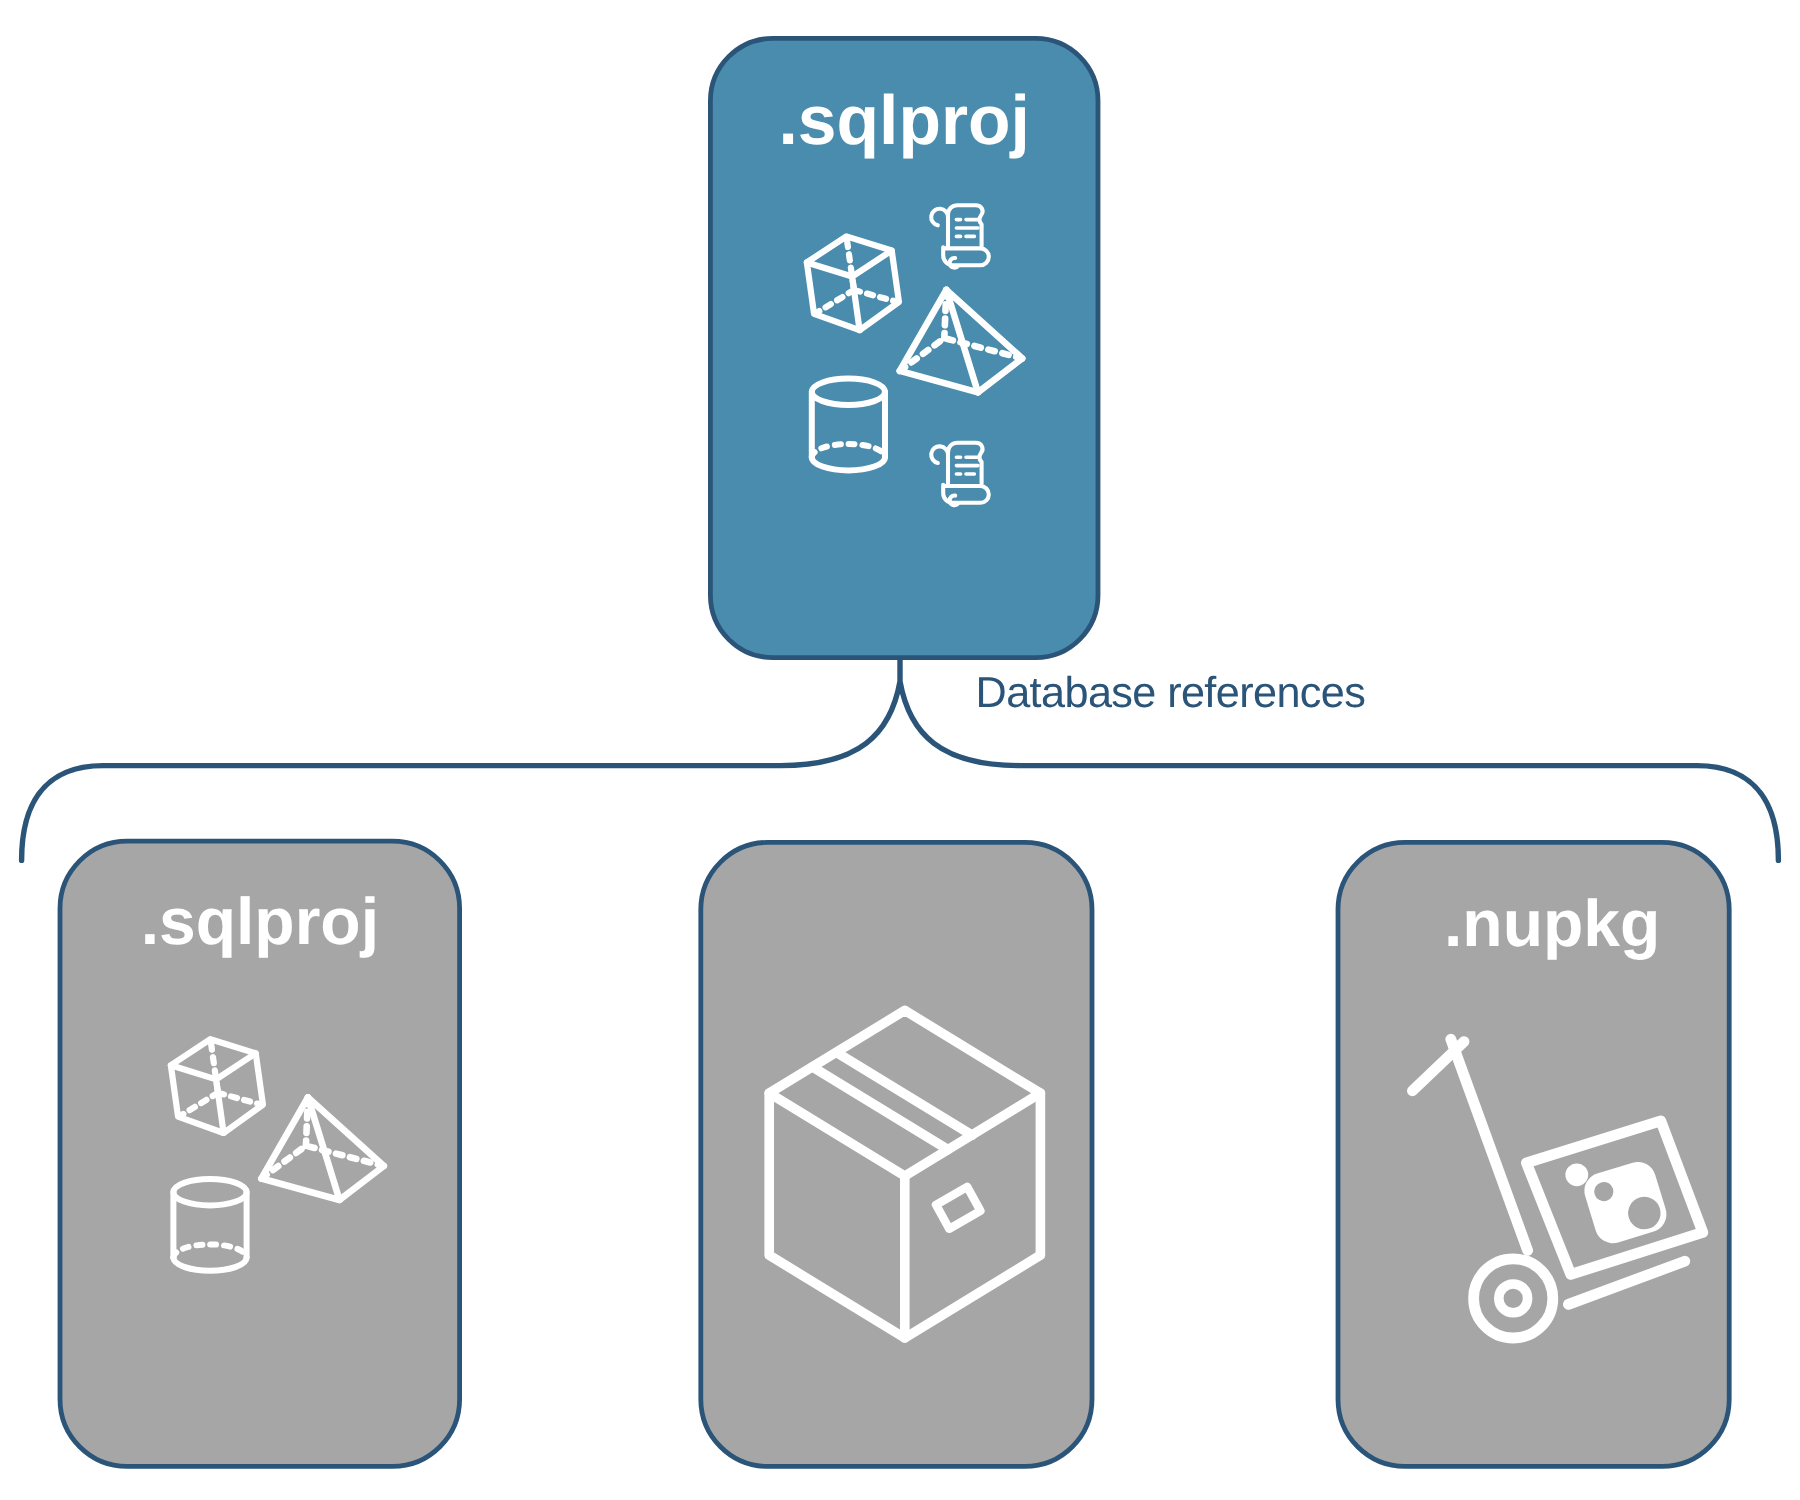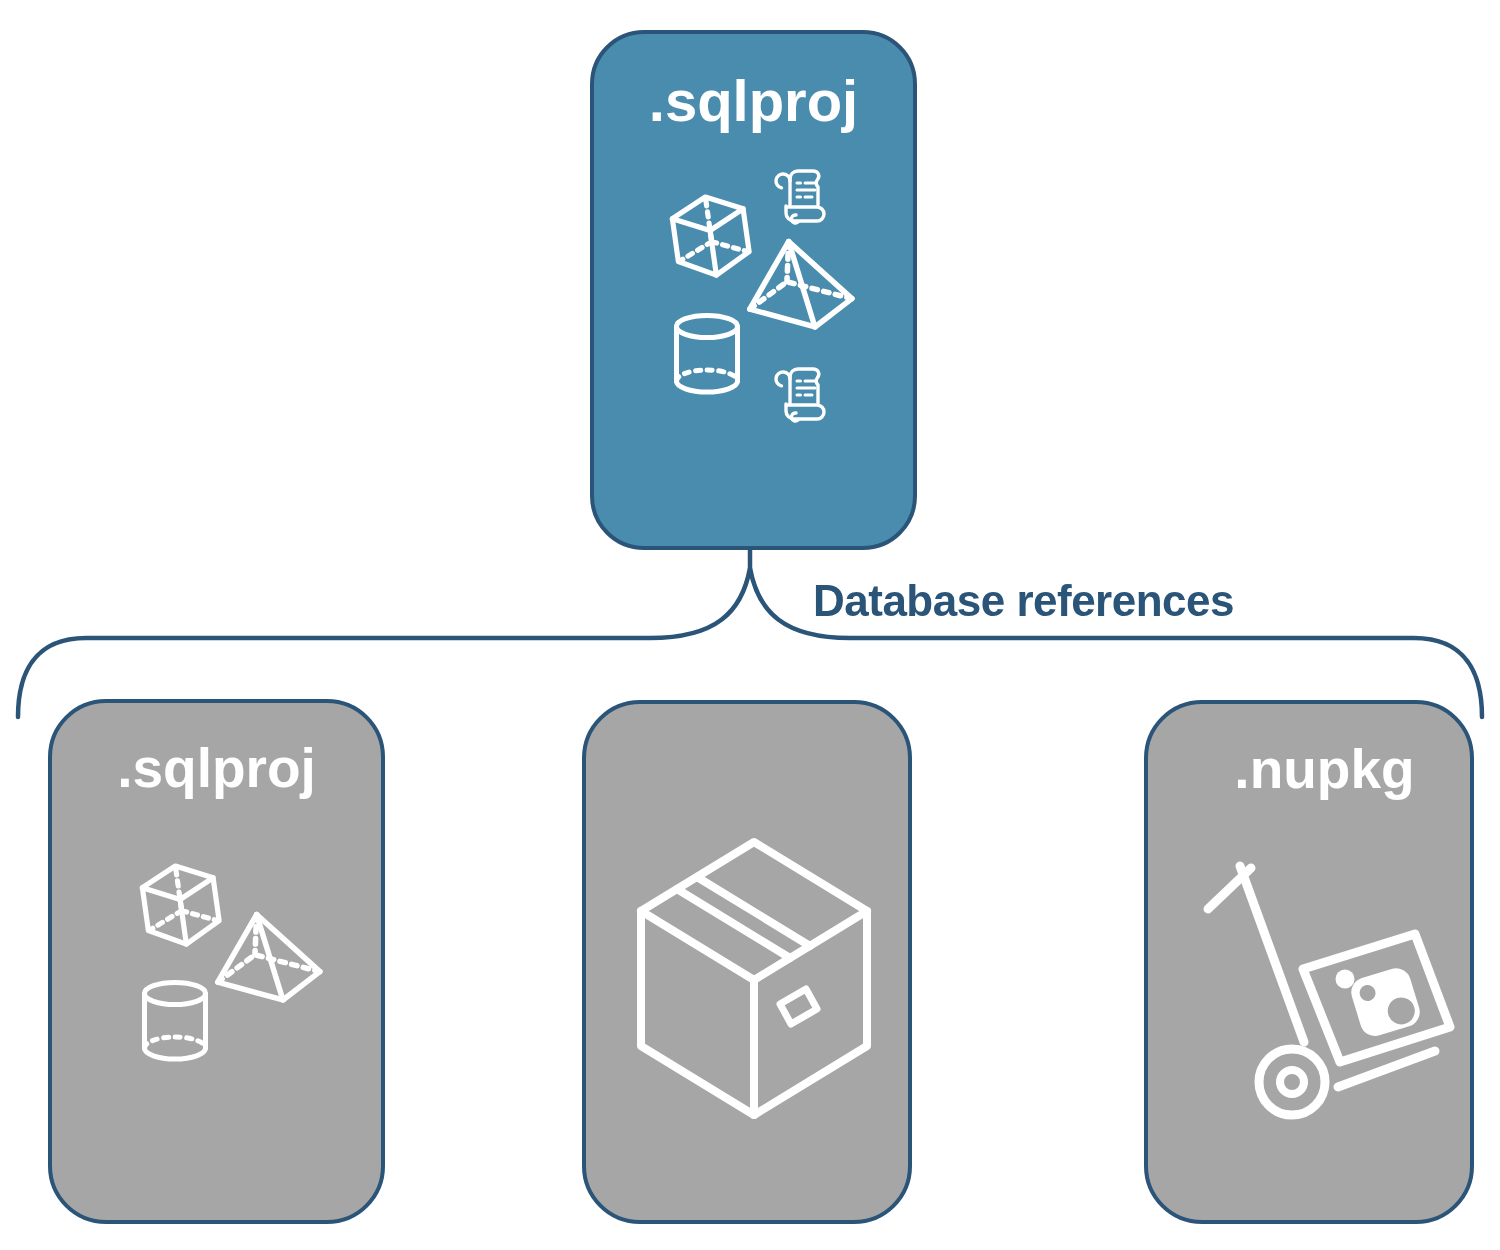--- a/index.html
+++ b/index.html
@@ -24,36 +24,36 @@
   .node-top{
     left:590px;top:30px;width:327px;height:520px;
     border-radius:54px;background:var(--accent-blue);
   }
   .node-child{
     top:700px;width:330px;height:524px;
     border-radius:58px;background:var(--node-gray);
   }
   .node-child.pos-left{left:48px;top:699px;width:337px;height:525px;}
   .node-child.pos-mid{left:582px;}
-  .node-child.pos-right{left:1144px;padding-left:31px;}
+  .node-child.pos-right{left:1113px;padding-left:31px;}
   .node-title{
     color:var(--icon-white);font-weight:bold;text-align:center;
     margin:38px 0 0 0;font-size:58px;line-height:1;
   }
   .node-child .node-title{font-size:55px;margin-top:38px;}
   .icon{position:absolute;}
   svg{overflow:visible;display:block;}
   .stk{stroke:var(--icon-white);}
   .fillw{fill:var(--icon-white);}
   .fillg{fill:var(--node-gray);}
   .brace{position:absolute;left:0;top:548px;}
   .brace path{stroke:var(--border-navy);}
   .connector-label{
-    position:absolute;left:813px;top:576px;
-    font-size:44px;font-weight:bold;color:var(--label-navy);
+    position:absolute;left:813px;top:556px;
+    font-size:36px;font-weight:normal;color:var(--label-navy);
     letter-spacing:-0.5px;white-space:nowrap;
   }
 </style>
 </head>
 <body>
 
 <div class="canvas">
 
   <div class="node node-top">
     <div class="node-title">.sqlproj</div>

